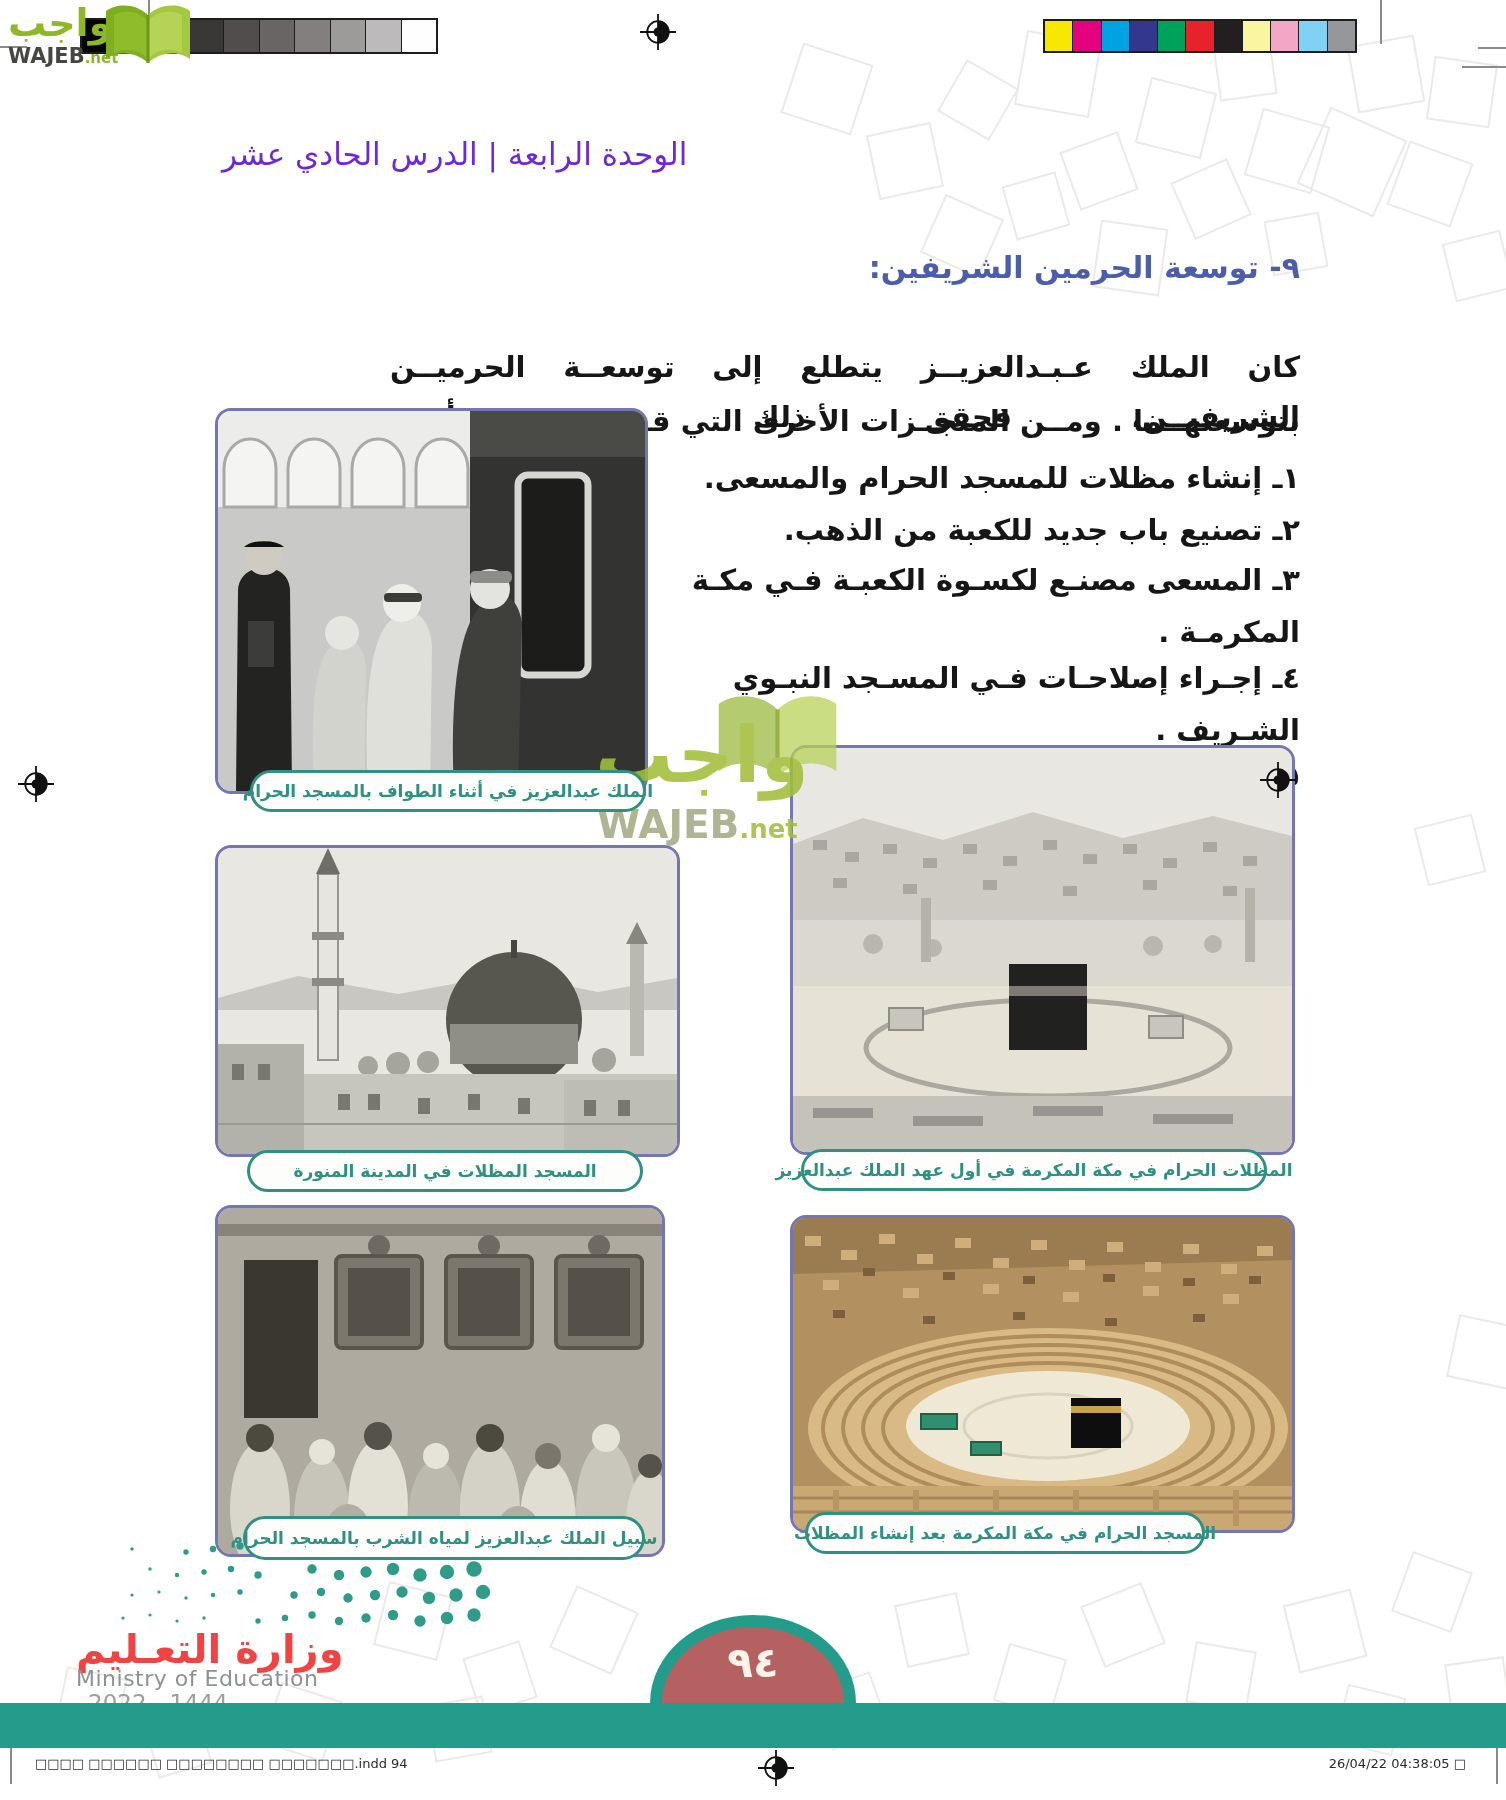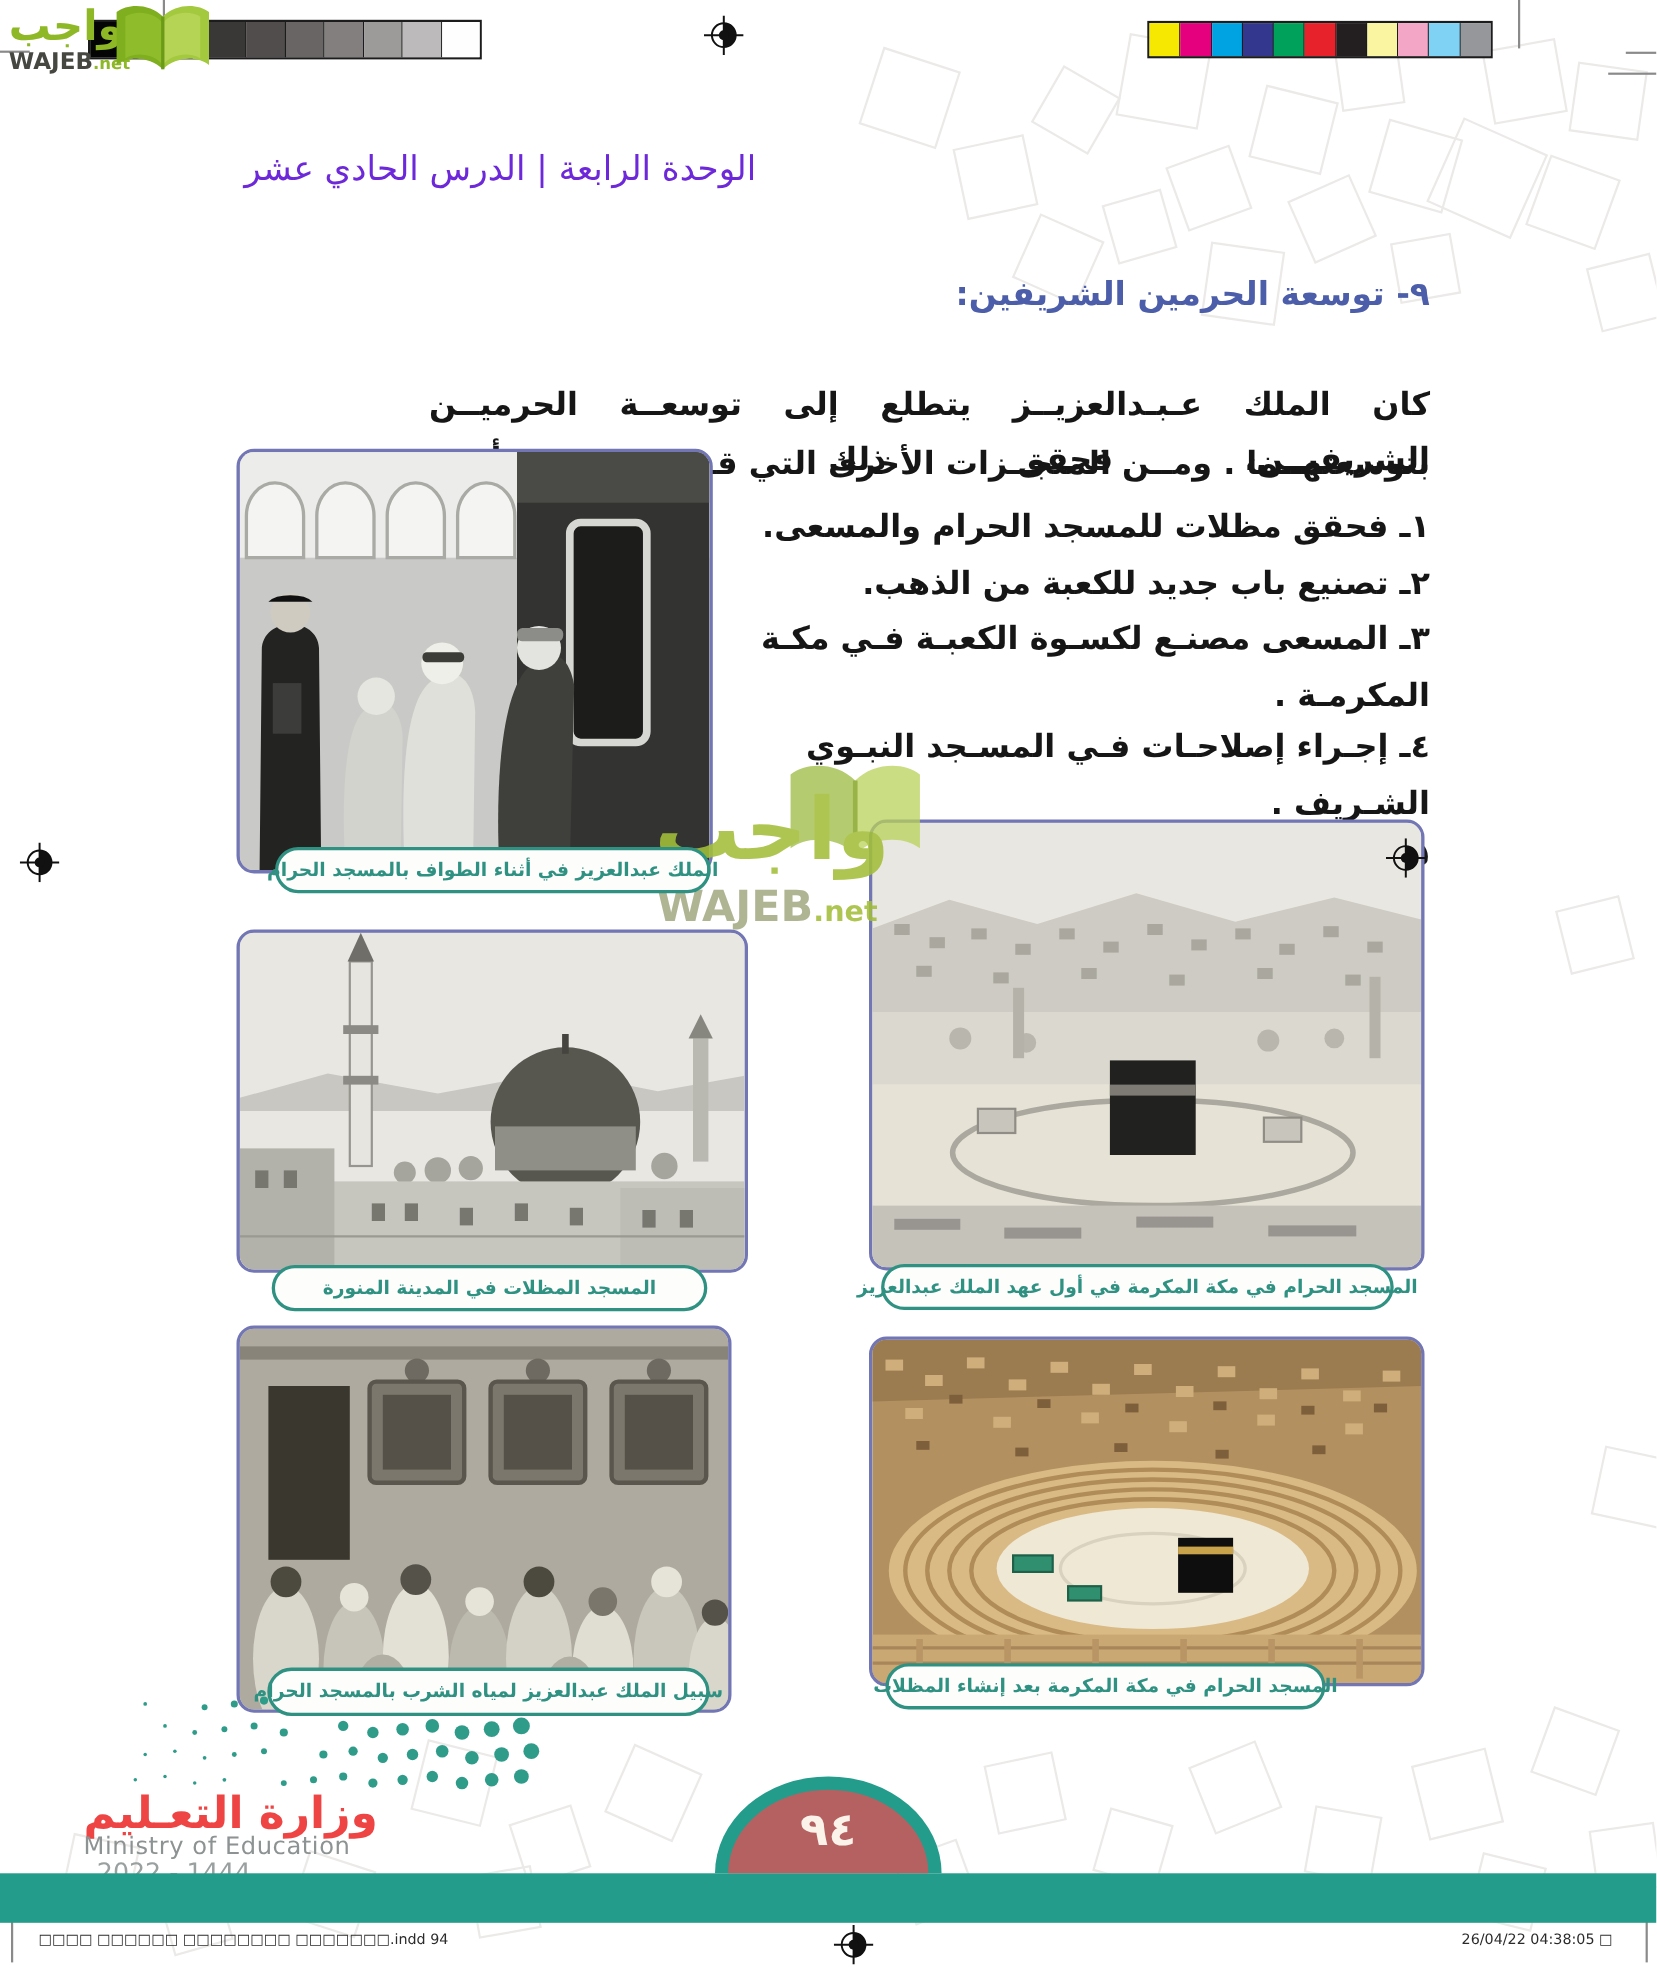--- a/index.html
+++ b/index.html
@@ -134,21 +134,21 @@
     </svg>
   </div>
 
   <div class="abs breadcrumb" style="left:222px;top:136px;">الوحدة الرابعة | الدرس الحادي عشر</div>
 
   <div class="abs heading" style="right:206px;top:250px;">٩- توسعة الحرمين الشريفين:</div>
 
   <div class="abs body-ar just" style="left:390px;top:342px;width:910px;">كان الملك عـبـدالعزيــز يتطلع إلى توسعــة الحرميــن الشريفيــن، فحقق ذلك حين أمــر</div>
   <div class="abs body-ar" style="right:206px;top:396px;white-space:nowrap;">بتوسعتهــما . ومــن المنجــزات الأخرى التي قــدّمها للحرمين الشــريفين:</div>
 
-  <div class="li li-nowrap" style="right:206px;top:452px;">١ـ فحقق مظلات للمسجد الحرام والمسعى.</div>
+  <div class="li li-nowrap" style="right:206px;top:452px;">١ـ إنشاء مظلات للمسجد الحرام والمسعى.</div>
   <div class="li li-nowrap" style="right:206px;top:504px;">٢ـ تصنيع باب جديد للكعبة من الذهب.</div>
   <div class="li" style="right:206px;top:554px;width:620px;">٣ـ المسعى مصنـع لكسـوة الكعبـة فـي مكـة المكرمـة .</div>
   <div class="li" style="right:206px;top:652px;width:620px;">٤ـ إجـراء إصلاحـات فـي المسـجد النبـوي الشـريف .</div>
   <div class="li li-nowrap" style="right:206px;top:750px;">٥- رصف المسعى وتبليط أرضيته.</div>
 
   <div class="photo" style="left:215px;top:408px;width:427px;height:380px;">
     <svg viewBox="0 0 427 380" preserveAspectRatio="none">
       <rect width="427" height="380" fill="#c9c9c7"></rect>
       <rect width="427" height="96" fill="#ececea"></rect>
       <g stroke="#a9a9a5" stroke-width="3" fill="#f4f4f2">
@@ -257,21 +257,21 @@
       <rect x="356" y="268" width="34" height="22" fill="#c8c5bc" stroke="#8f8d85" stroke-width="2"></rect>
       <rect y="348" width="499" height="56" fill="#c5c2ba"></rect>
       <g fill="#989590">
         <rect x="20" y="360" width="60" height="10"></rect>
           <rect x="120" y="368" width="70" height="10"></rect>
         <rect x="240" y="358" width="70" height="10"></rect>
           <rect x="360" y="366" width="80" height="10"></rect>
       </g>
     </svg>
   </div>
-  <div class="pill" style="left:801px;top:1149px;width:466px;height:42px;">المسجد الحرام في مكة المكرمة في أول عهد الملك عبدالعزيز</div>
+  <div class="pill" style="left:801px;top:1149px;width:466px;height:42px;">المظلات الحرام في مكة المكرمة في أول عهد الملك عبدالعزيز</div>
 
   <div class="photo" style="left:215px;top:1205px;width:444px;height:346px;">
     <svg viewBox="0 0 444 346" preserveAspectRatio="none">
       <rect width="444" height="346" fill="#aeaaa0"></rect>
       <rect y="16" width="444" height="12" fill="#88847a"></rect>
       <g>
         <circle cx="161" cy="38" r="11" fill="#6e6a61"></circle>
         <rect x="118" y="48" width="86" height="92" rx="6" fill="#7b776d" stroke="#5a564d" stroke-width="4"></rect>
         <rect x="130" y="60" width="62" height="68" fill="#555148"></rect>
         <circle cx="271" cy="38" r="11" fill="#6e6a61"></circle>

